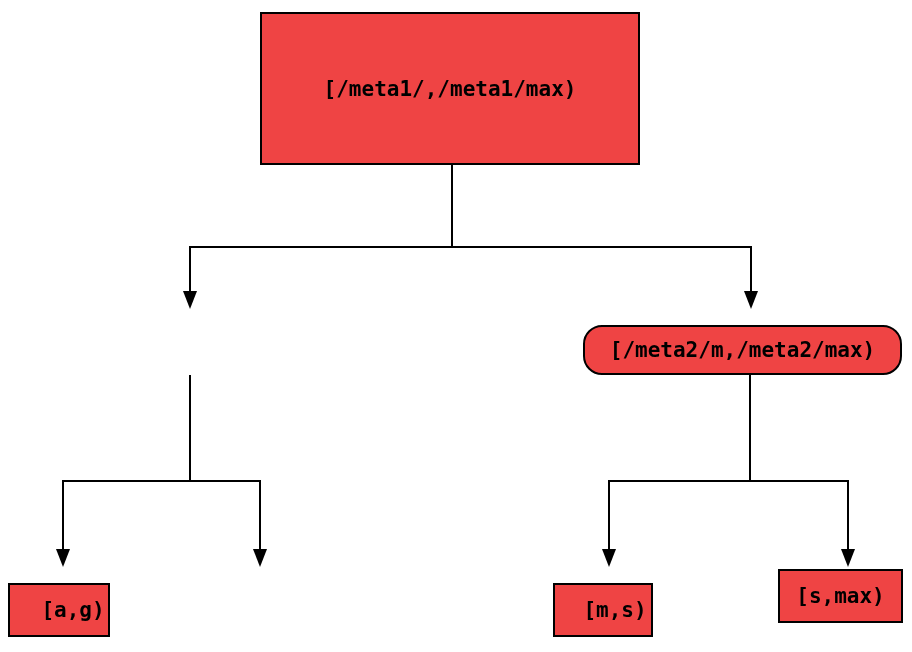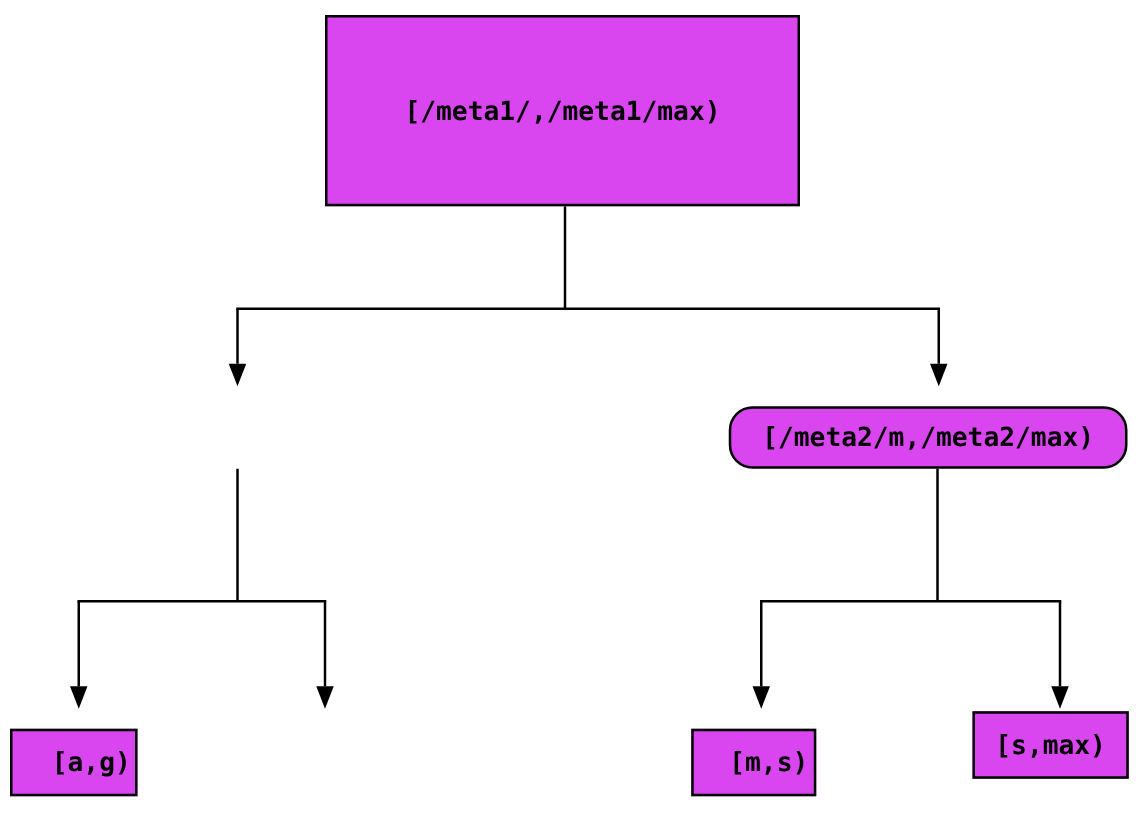--- a/index.html
+++ b/index.html
@@ -28,21 +28,21 @@
     fill: none;
   }
   .edges polygon {
     fill: #000000;
     stroke: none;
   }
   .node {
     position: absolute;
     box-sizing: border-box;
     border: 2px solid #000000;
-    background: #d946ef;
+    background: #ef4444;
     display: flex;
     align-items: center;
     justify-content: center;
     font-size: 21px;
     font-weight: bold;
     color: #000000;
     white-space: nowrap;
   }
 </style>
 </head>

